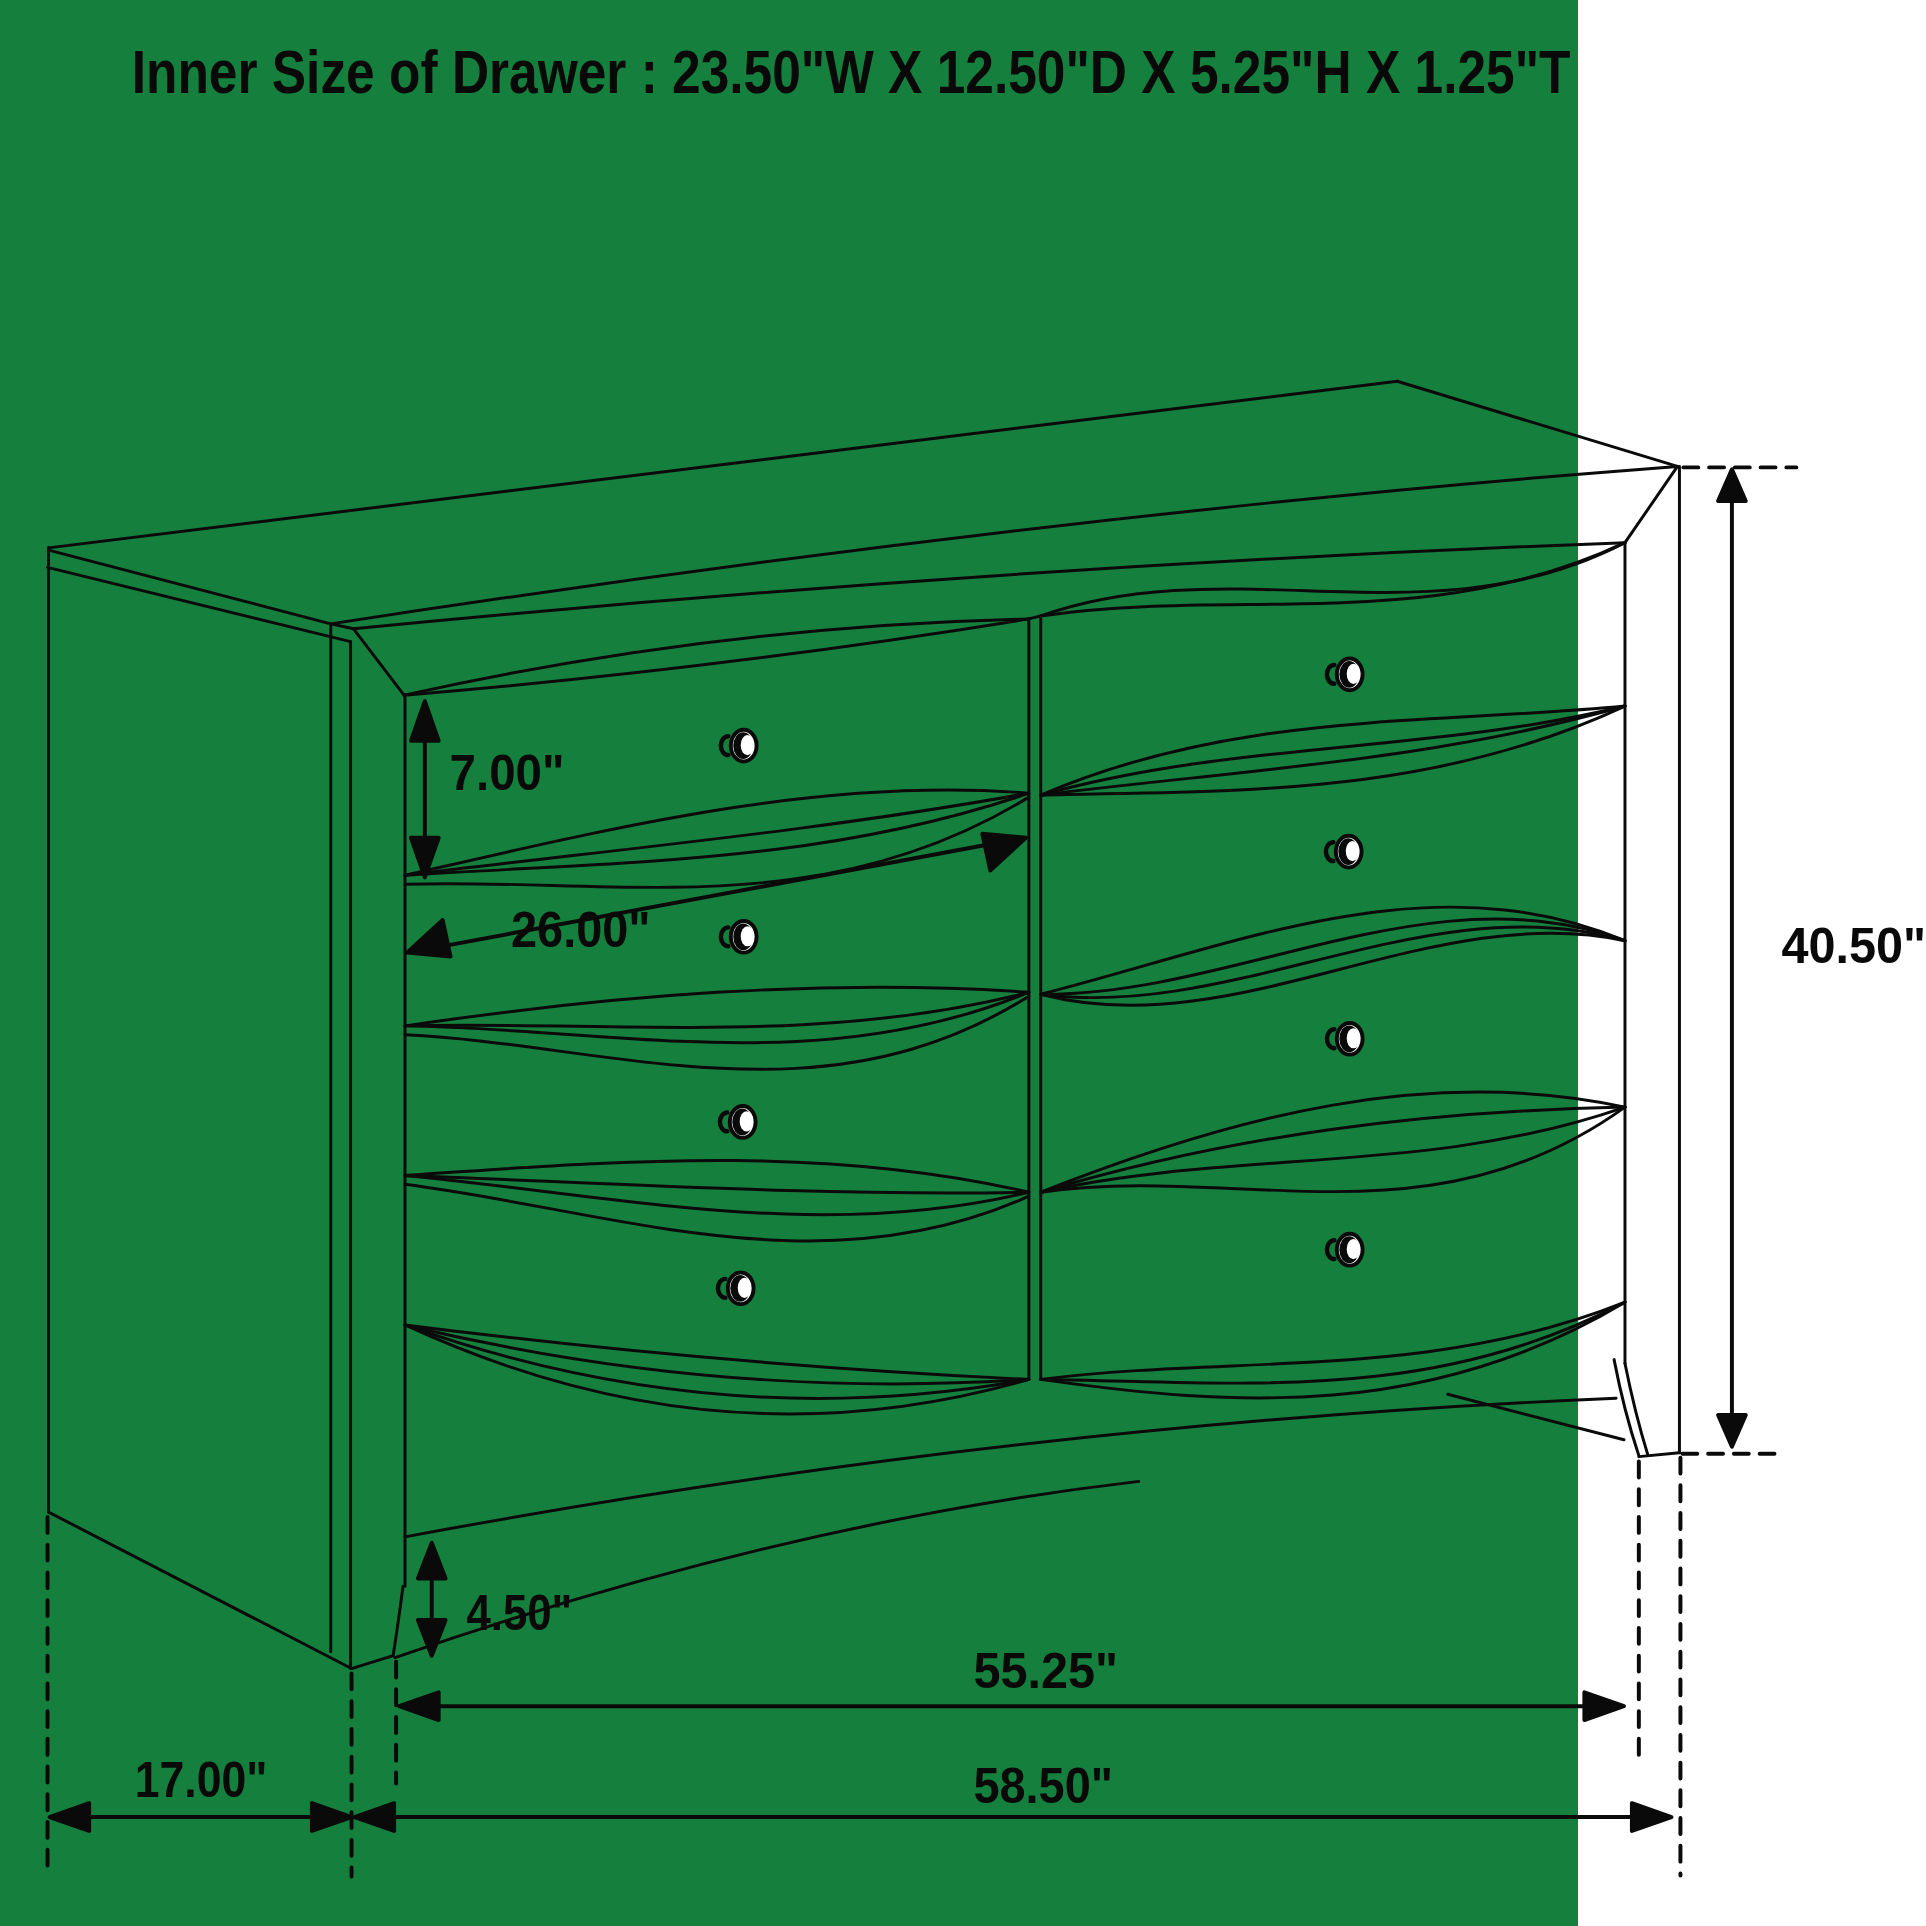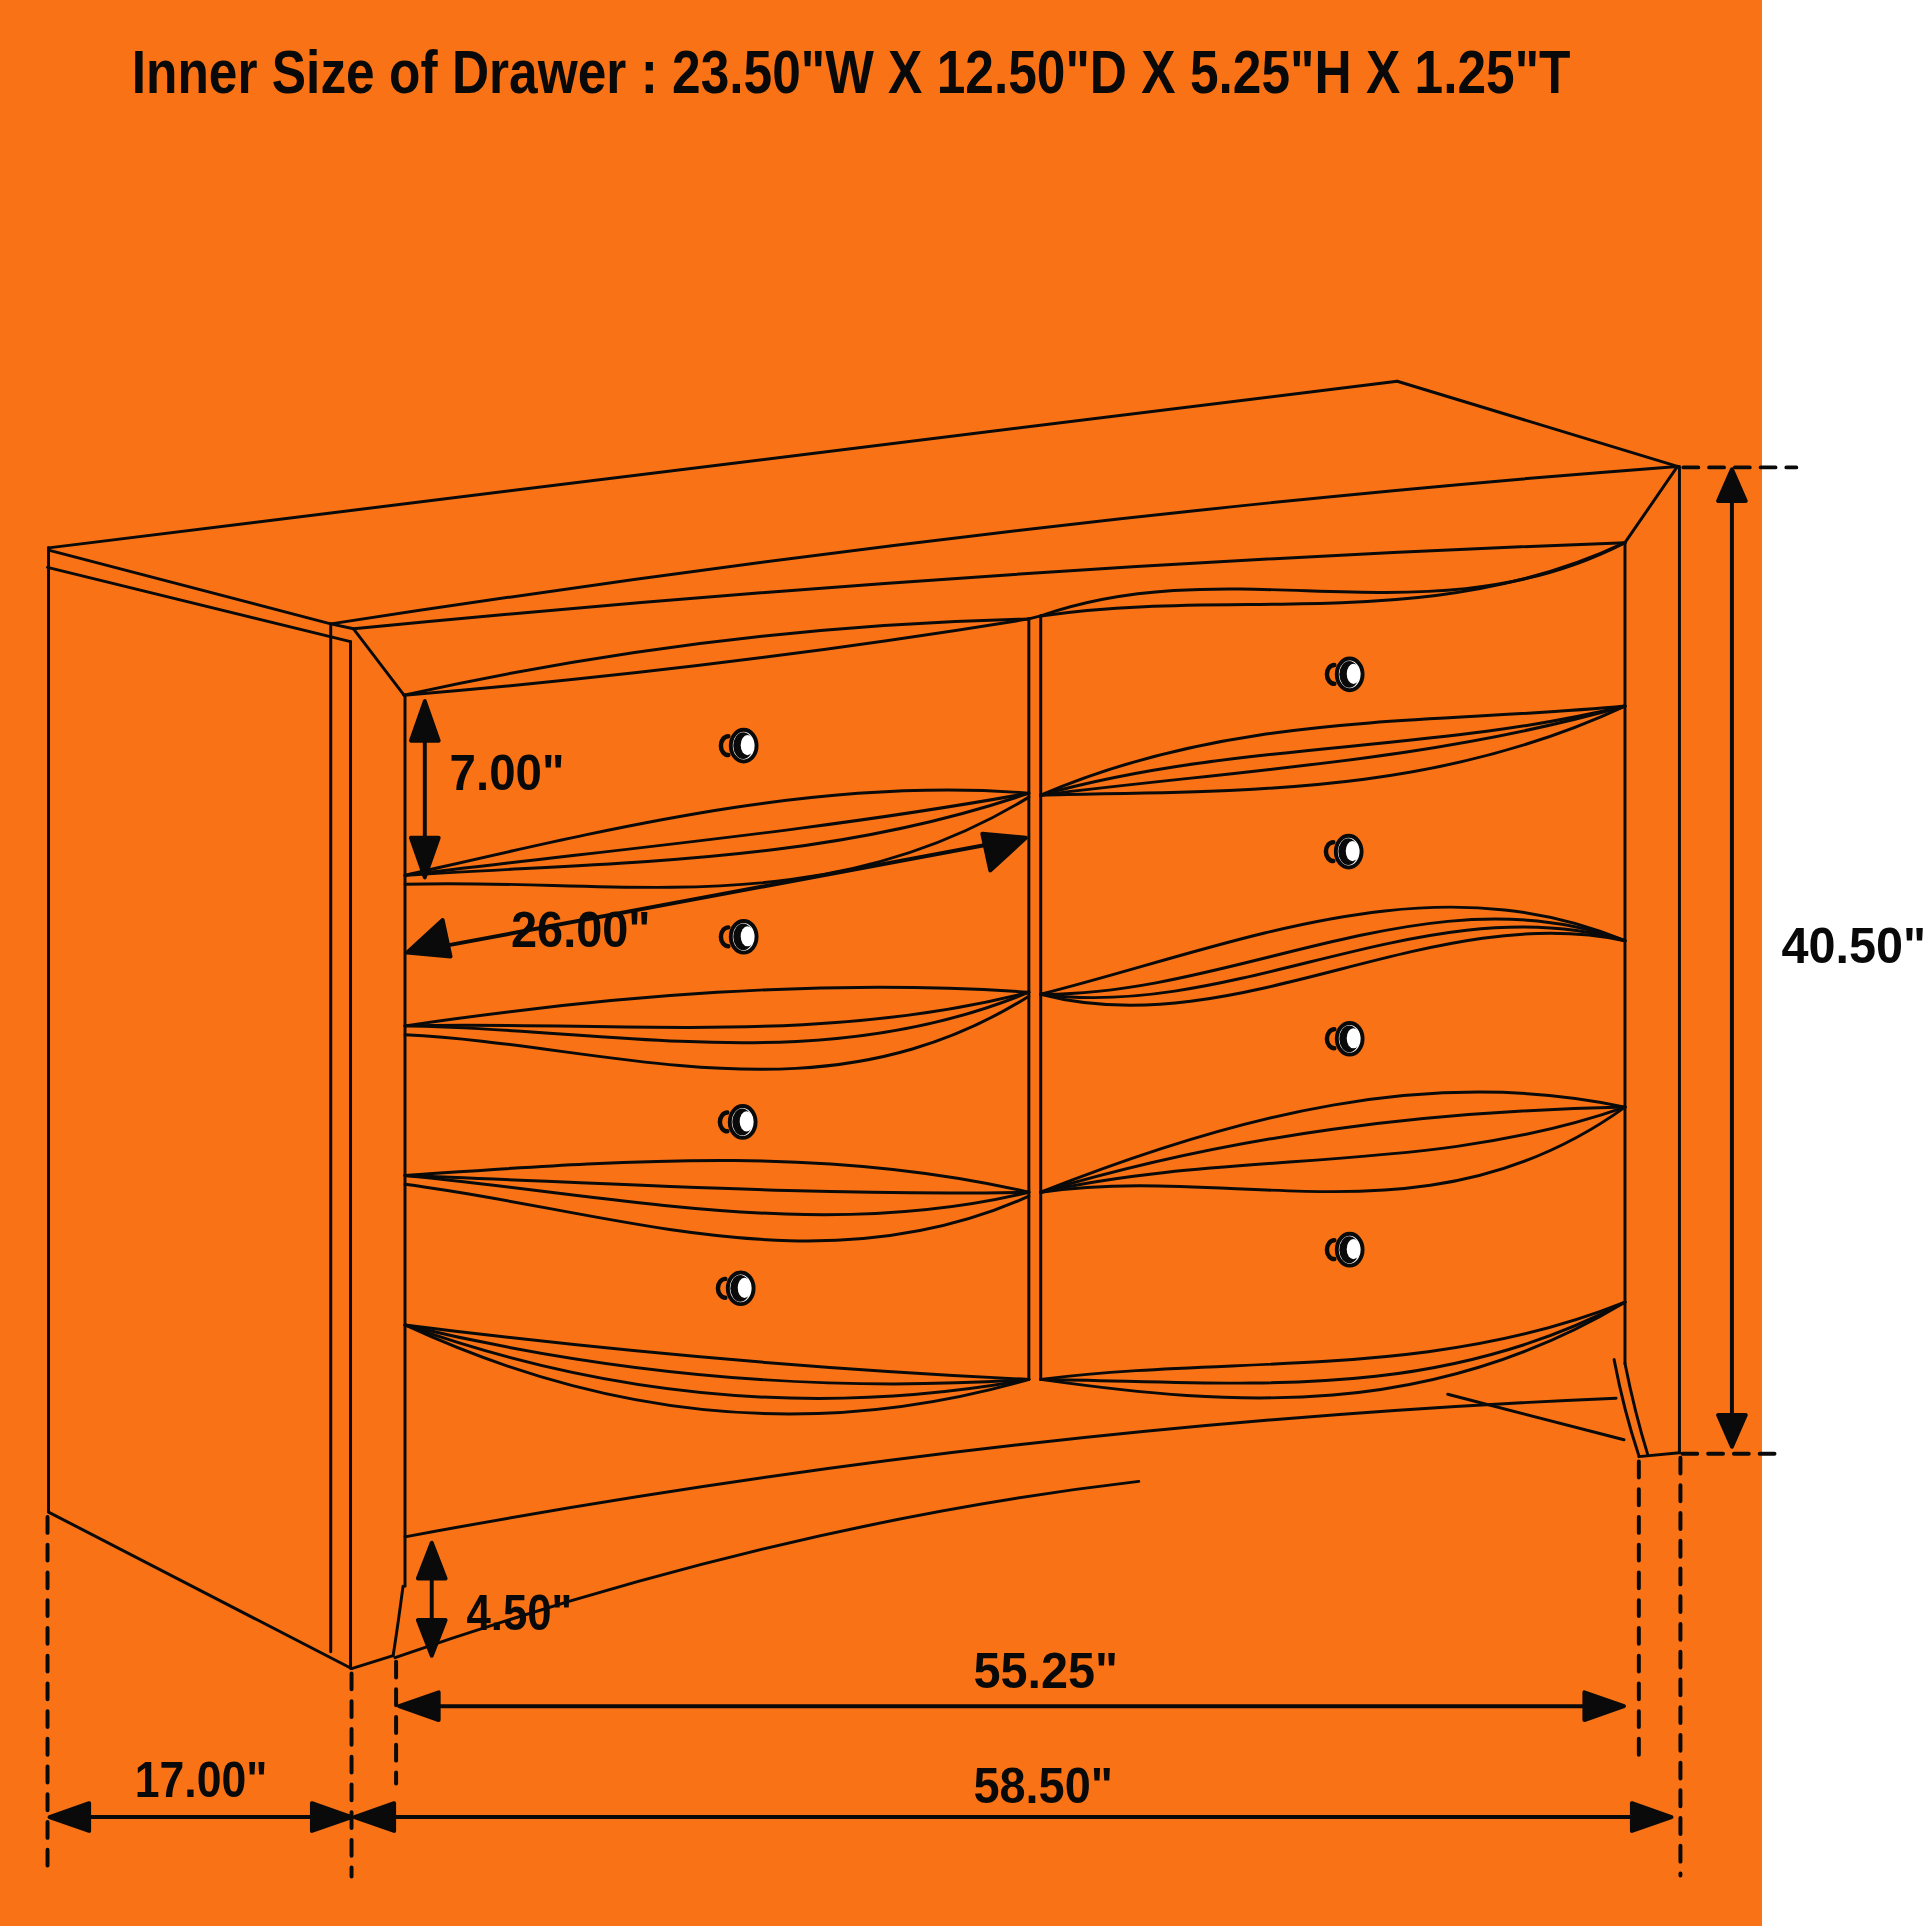--- a/index.html
+++ b/index.html
@@ -1,16 +1,16 @@
 <!DOCTYPE html>
 <html><head>
 <meta charset="utf-8">
 <style>
   html,body{margin:0;padding:0;background:#ffffff;}
-  .wrap{width:1762px;height:1927px;position:relative;background:#f97316;font-family:"Liberation Sans", sans-serif;}
+  .wrap{width:1542px;height:1927px;position:relative;background:#15803d;font-family:"Liberation Sans", sans-serif;padding-left:36px;}
   svg{position:absolute;left:0;top:0;}
   .t{font-family:"Liberation Sans", sans-serif;font-weight:bold;fill:#090909;}
 </style>
 </head>
 <body>
 <div class="wrap">
 <svg width="1927" height="1927" viewBox="0 0 1946 1946" fill="none" stroke="#0a0a0a" stroke-width="3" stroke-linecap="round" stroke-linejoin="round">
 
 <text class="t" x="133" y="94" font-size="62" textLength="1453" lengthAdjust="spacingAndGlyphs" stroke="none">Inner Size of Drawer : 23.50"W X 12.50"D X 5.25"H X 1.25"T</text>
 

